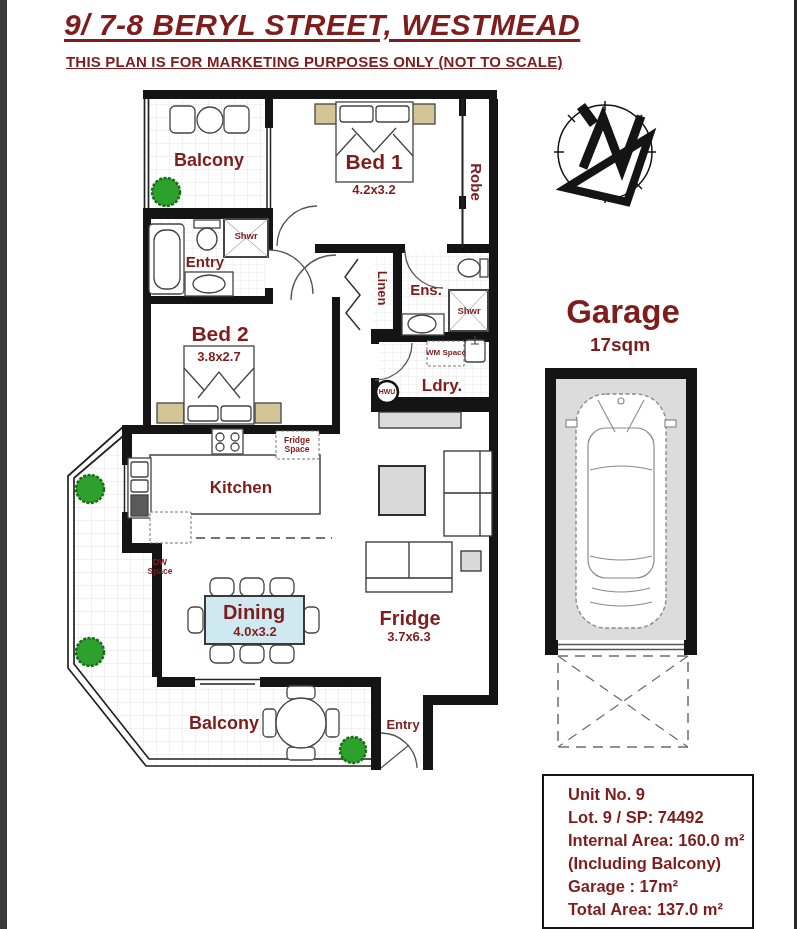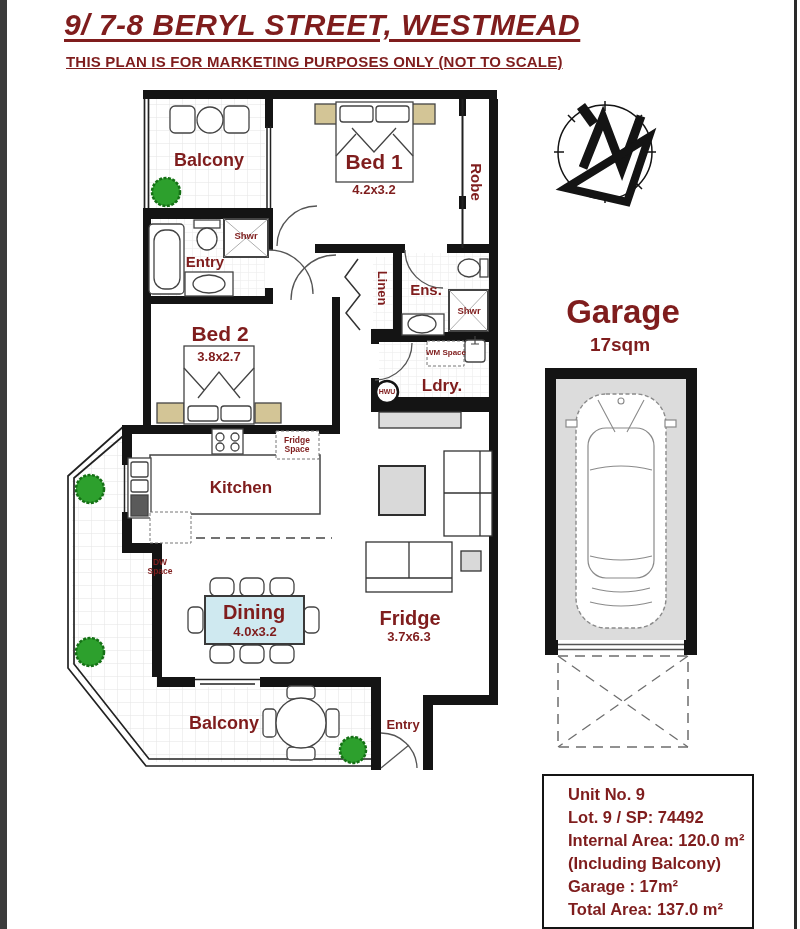--- a/index.html
+++ b/index.html
@@ -297,18 +297,18 @@
   <span class="lbl" style="left:409px; top:637px; font-size:13px;">3.7x6.3</span>
   <span class="lbl" style="left:224px; top:723px; font-size:18px;">Balcony</span>
   <span class="lbl" style="left:403px; top:725px; font-size:13px;">Entry</span>
 
   <span class="lbl" style="left:623px; top:312px; font-size:33px;">Garage</span>
   <span class="lbl" style="left:620px; top:345px; font-size:19px;">17sqm</span>
 
   <div class="info-box">
     <span>Unit No. 9</span>
     <span>Lot. 9 / SP: 74492</span>
-    <span>Internal Area: 120.0 m²</span>
+    <span>Internal Area: 160.0 m²</span>
     <span>(Including Balcony)</span>
     <span>Garage : 17m²</span>
     <span>Total Area:  137.0 m²</span>
   </div>
 </div>
 
 </body></html>

